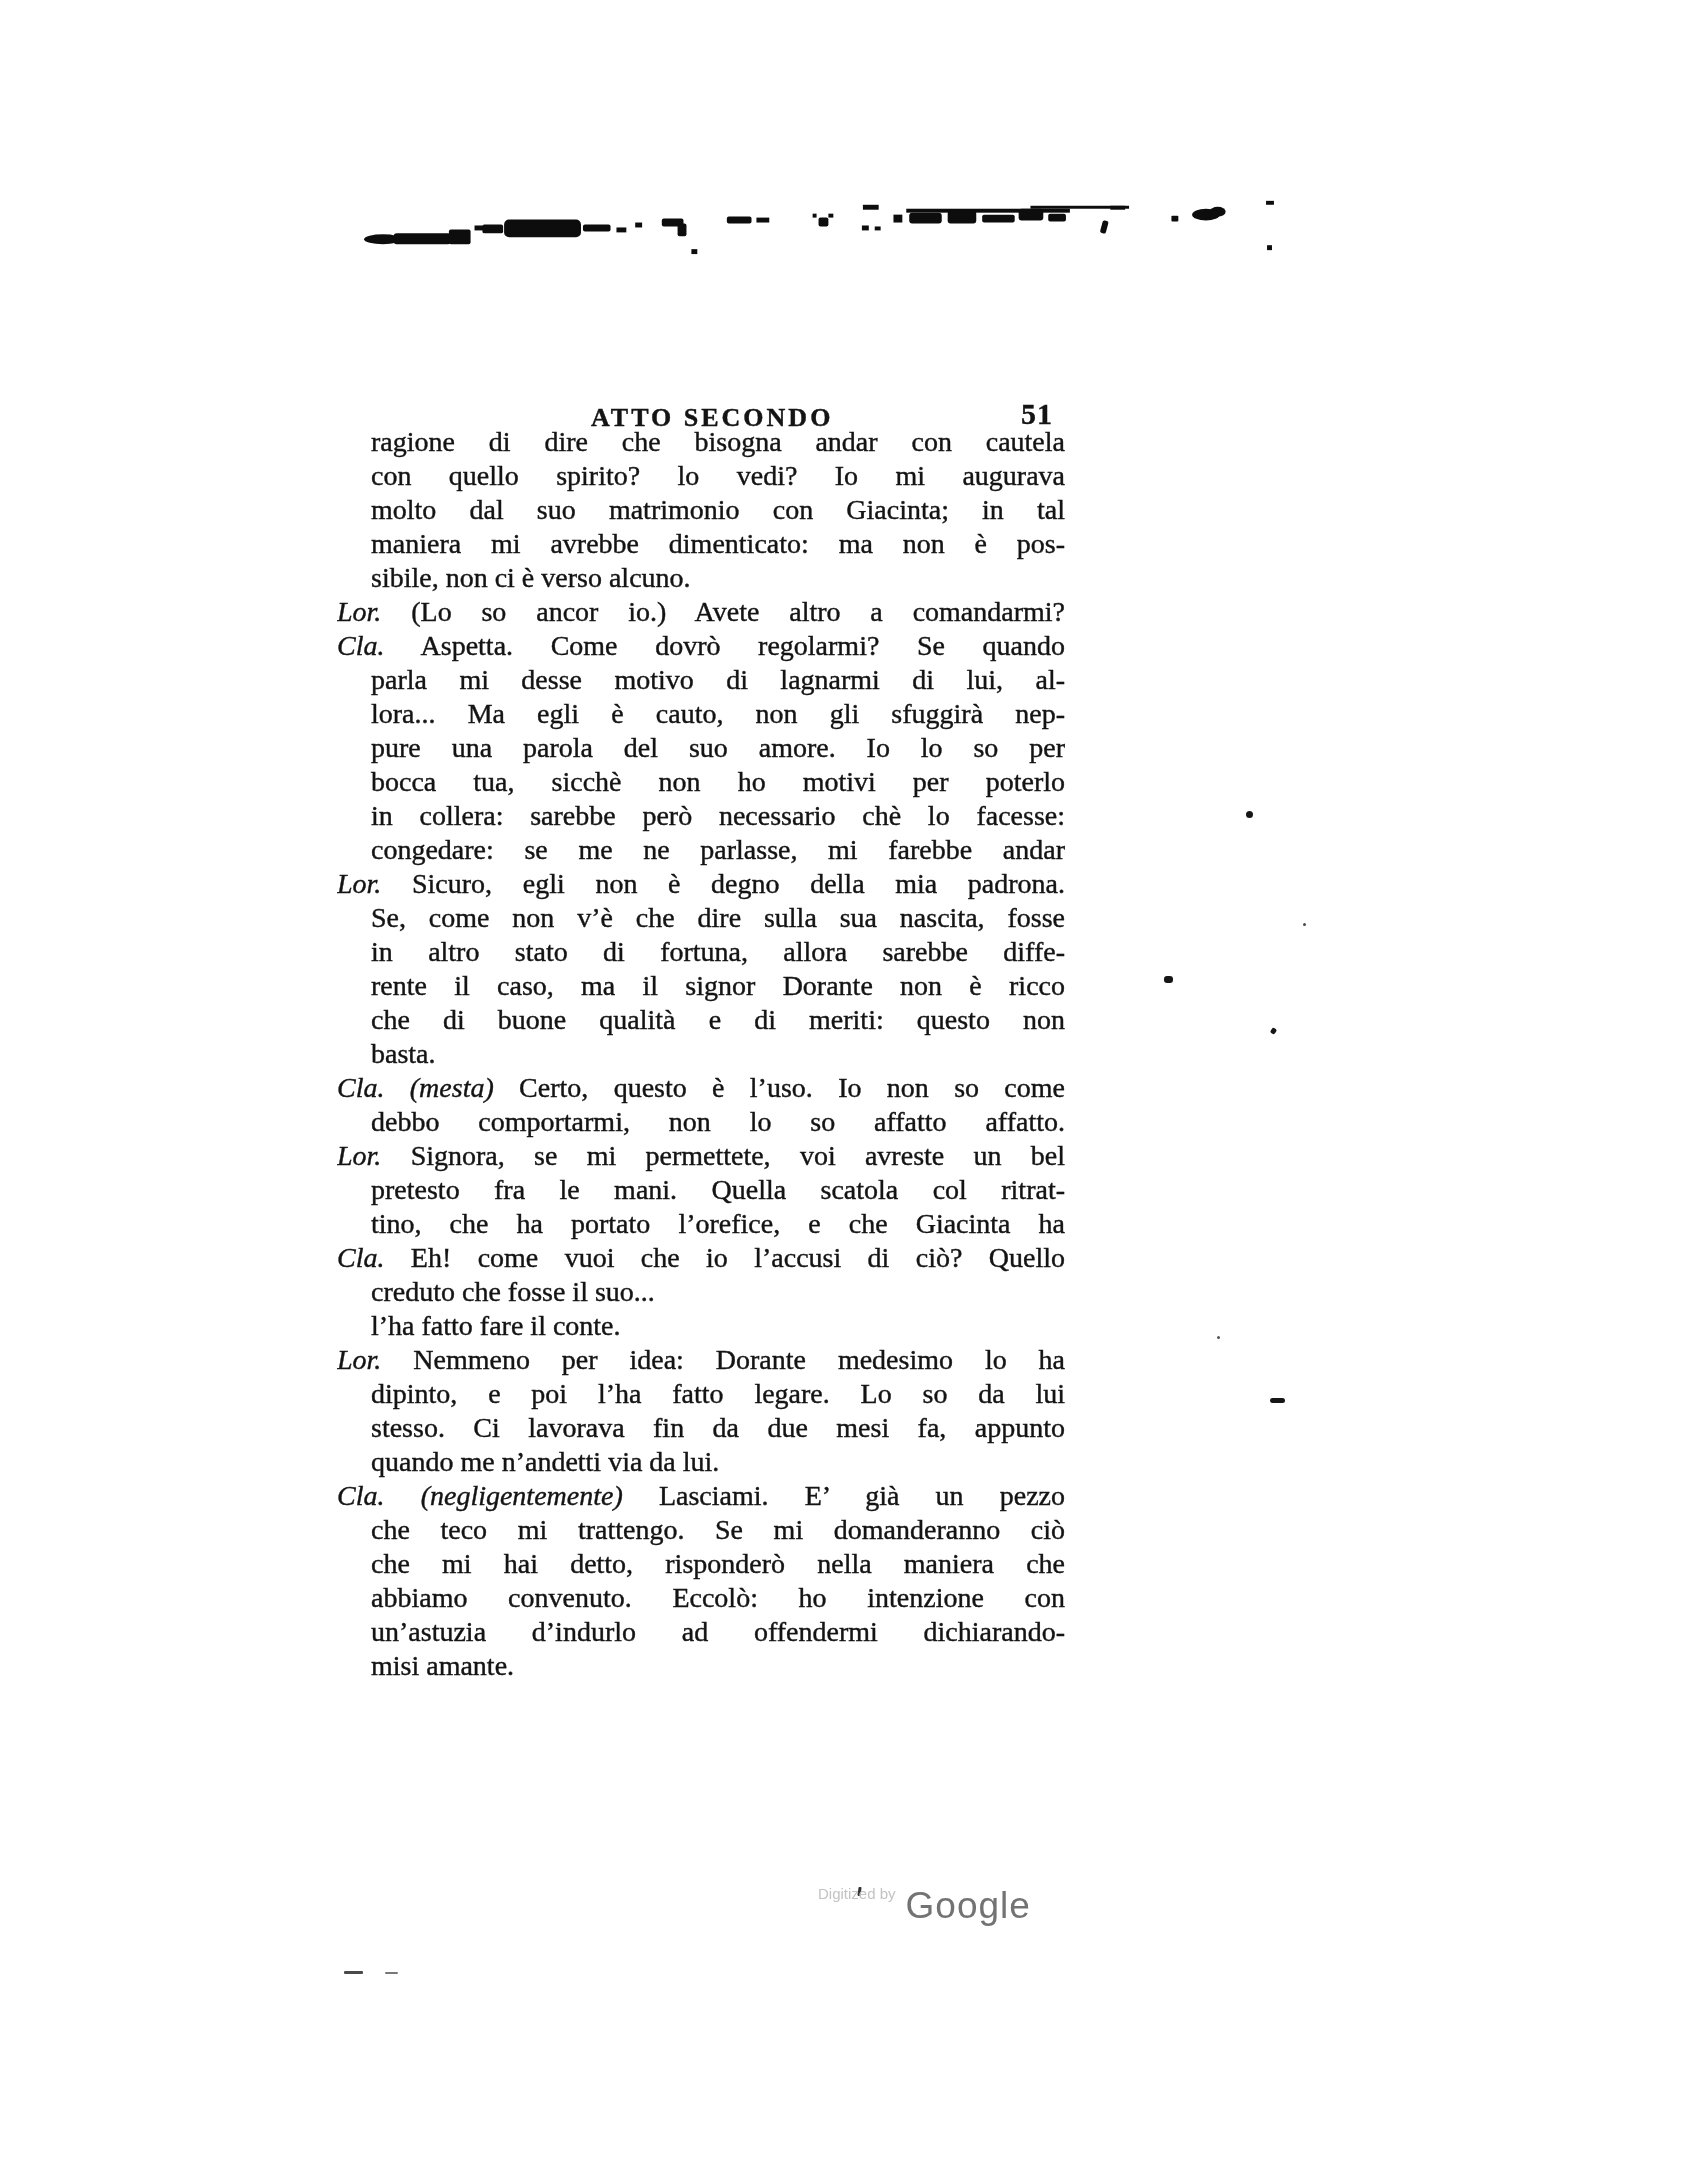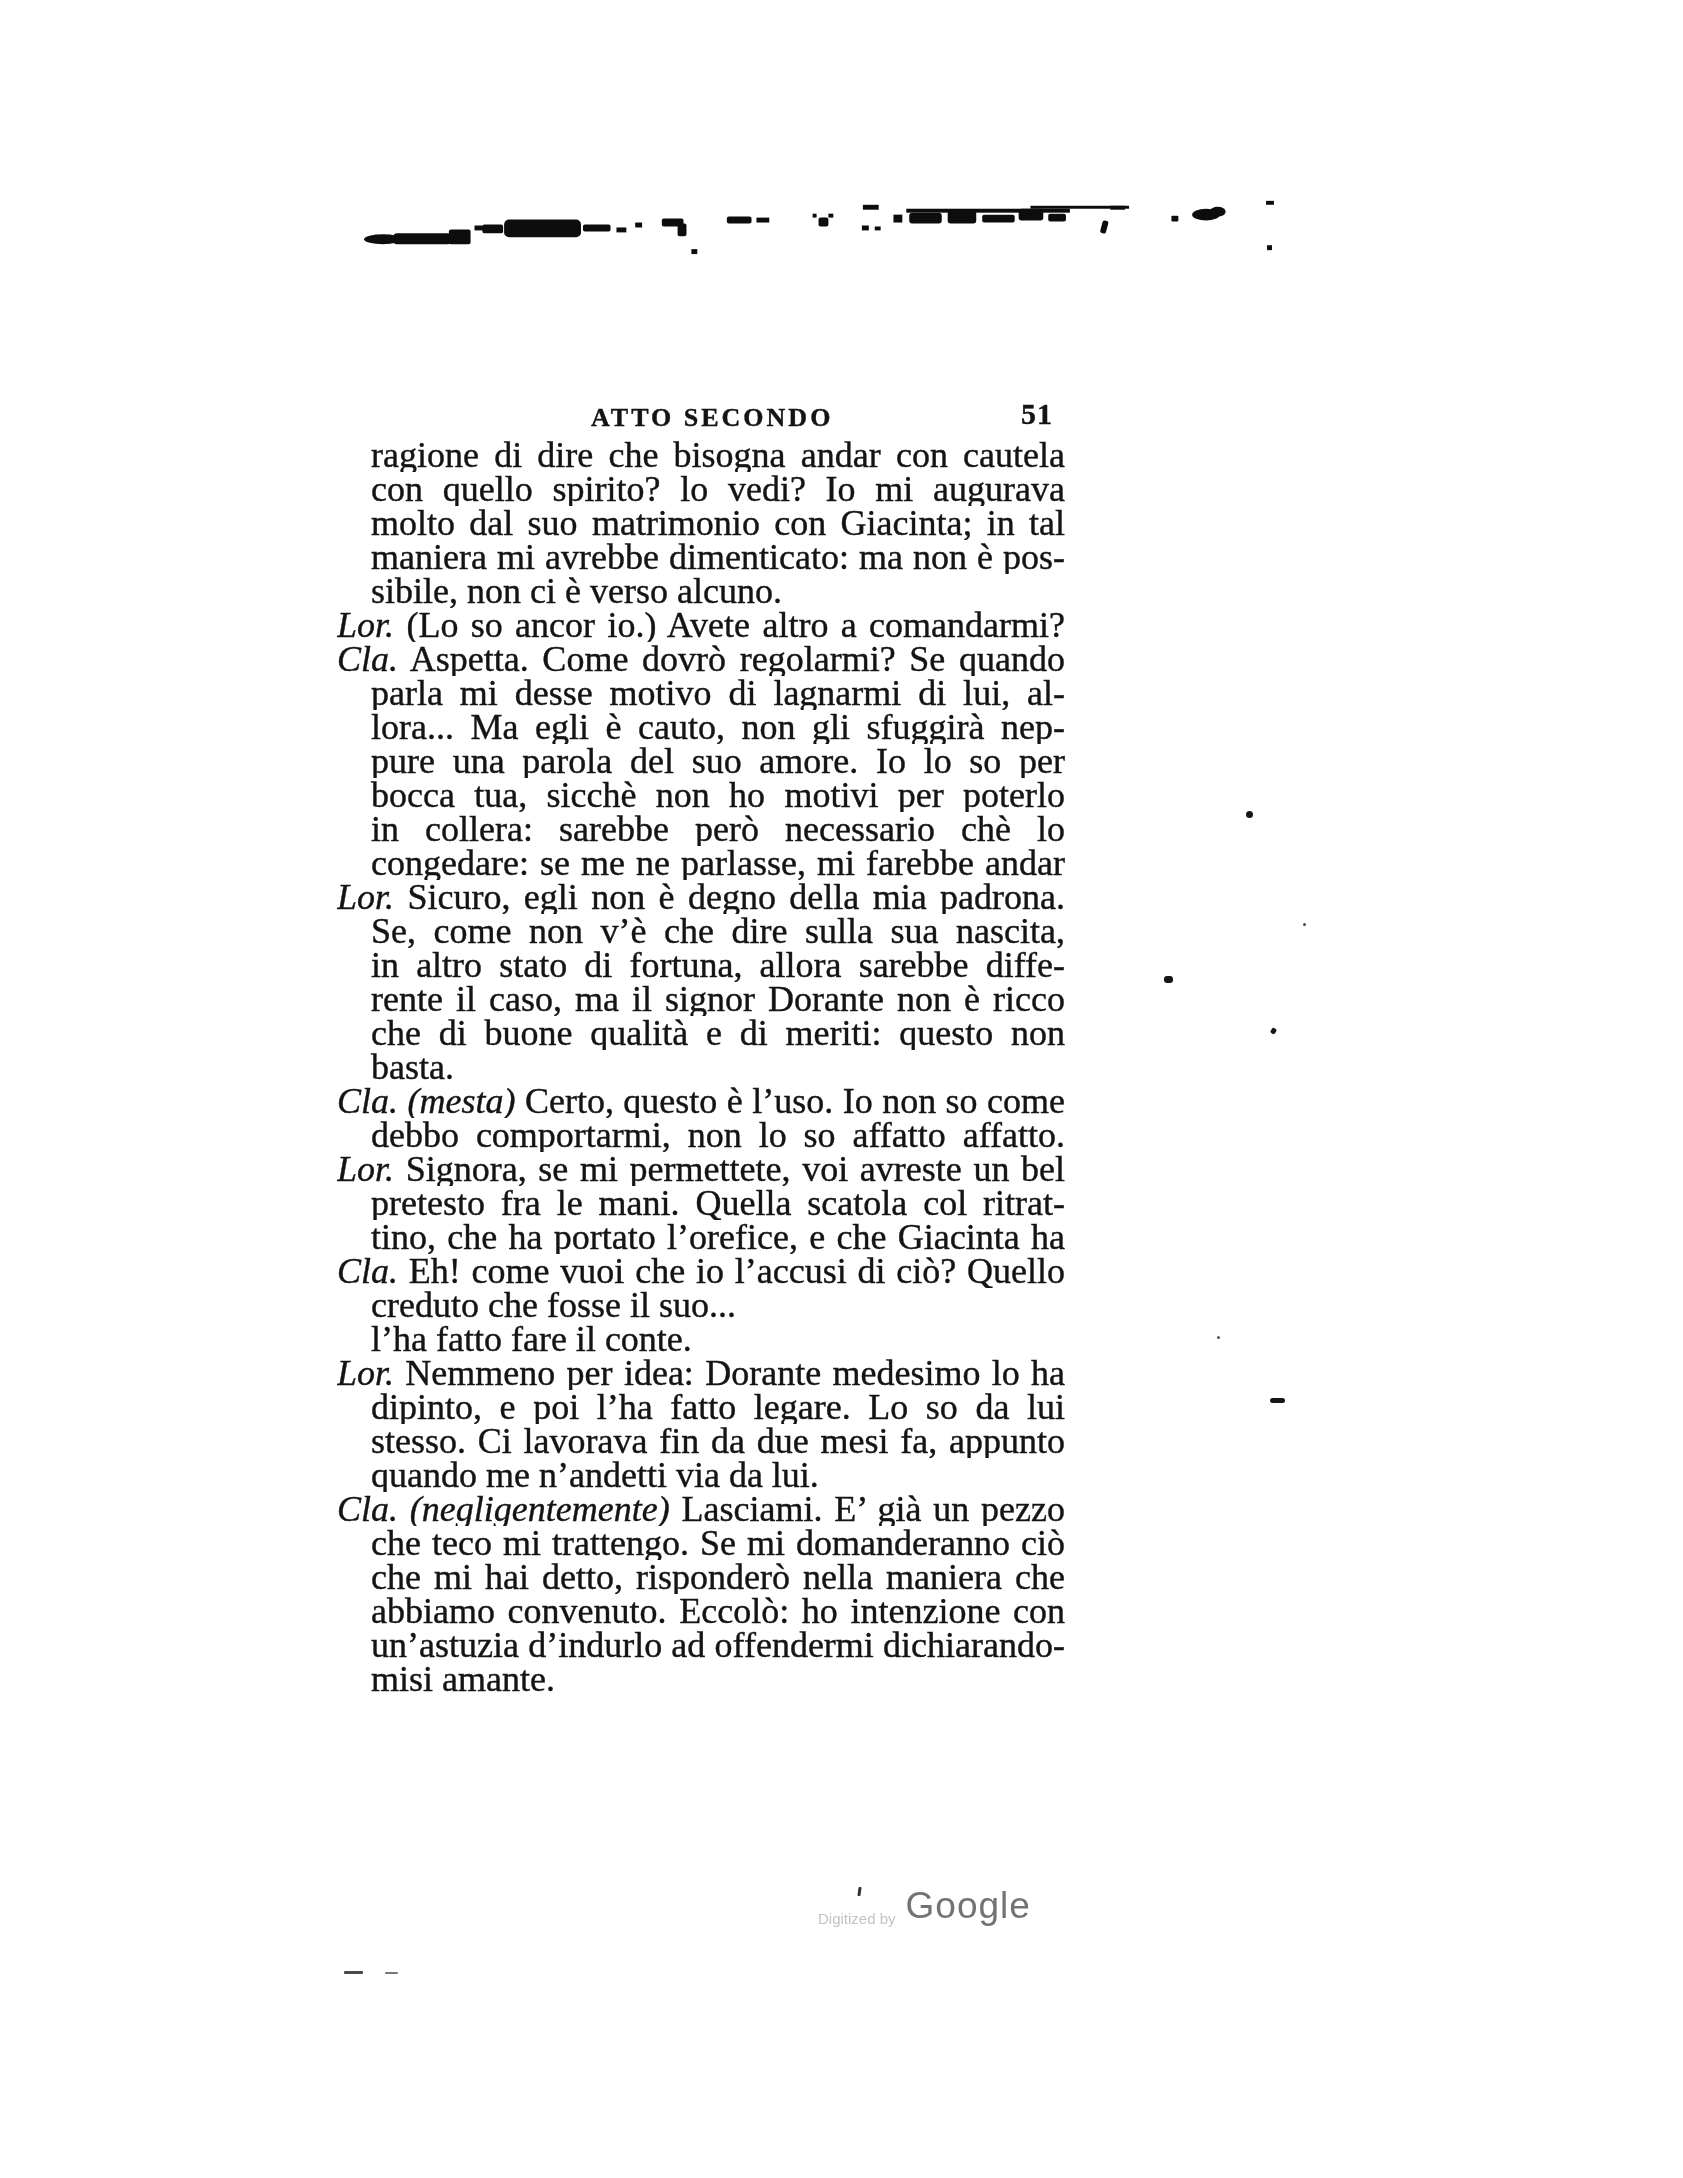--- a/index.html
+++ b/index.html
@@ -9,31 +9,31 @@
   }
   .header-title{
     position:absolute;left:591px;top:403px;font-size:26px;font-weight:bold;
     letter-spacing:3px;white-space:nowrap;-webkit-text-stroke:0.4px #141414;
   }
   .page-num{
     position:absolute;left:1021px;top:397px;font-size:30px;font-weight:bold;
     -webkit-text-stroke:0.4px #141414;letter-spacing:1px;
   }
   .body-text{
-    position:absolute;left:337px;top:438px;width:728px;
-    font-size:36px;line-height:34px;-webkit-text-stroke:0.4px #141414;
+    position:absolute;left:337px;top:425px;width:728px;
+    font-size:28px;line-height:34px;-webkit-text-stroke:0.4px #141414;
   }
   .line{
     box-sizing:border-box;width:100%;padding-left:34px;height:34px;overflow:hidden;
   }
   .line.j{text-align:justify;text-align-last:justify;}
   .line.sp{text-indent:-34px;}
   .it{font-style:italic;}
   .watermark{
-    position:absolute;left:818px;top:1885px;display:flex;align-items:flex-end;gap:10px;
+    position:absolute;left:818px;top:1885px;display:flex;align-items:flex-start;gap:10px;
   }
   .wm-small{font-family:"Liberation Sans",sans-serif;font-size:15px;color:#c3c3c3;}
   .wm-logo{font-family:Liberation Sans, sans-serif;font-size:37px;color:#737373;letter-spacing:1px;}
   .artifact-band{position:absolute;left:356px;top:190px;}
   .speck{position:absolute;background:#161616;border-radius:50%;}
 </style>
 </head>
 <body>
 
 <div class="sheet">

